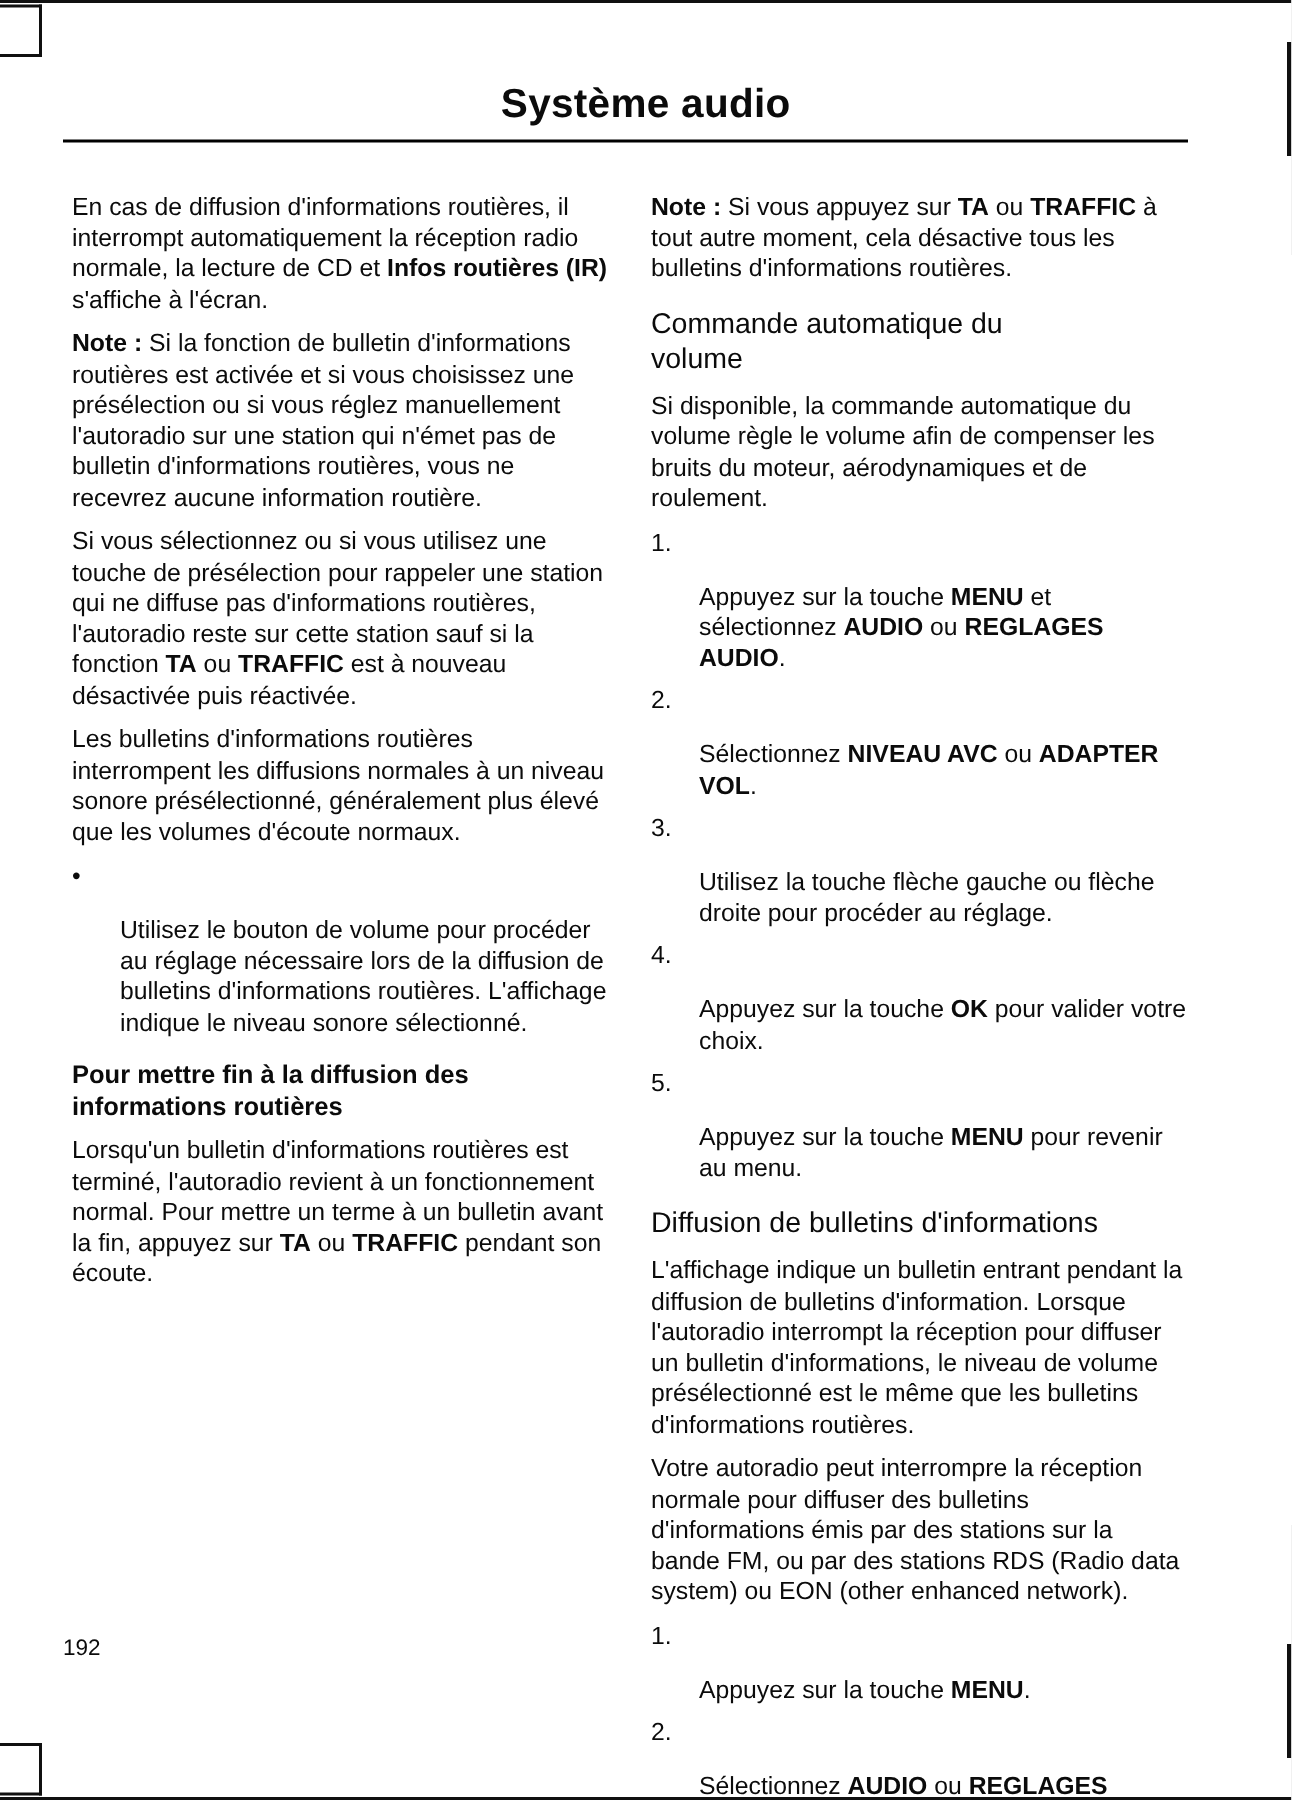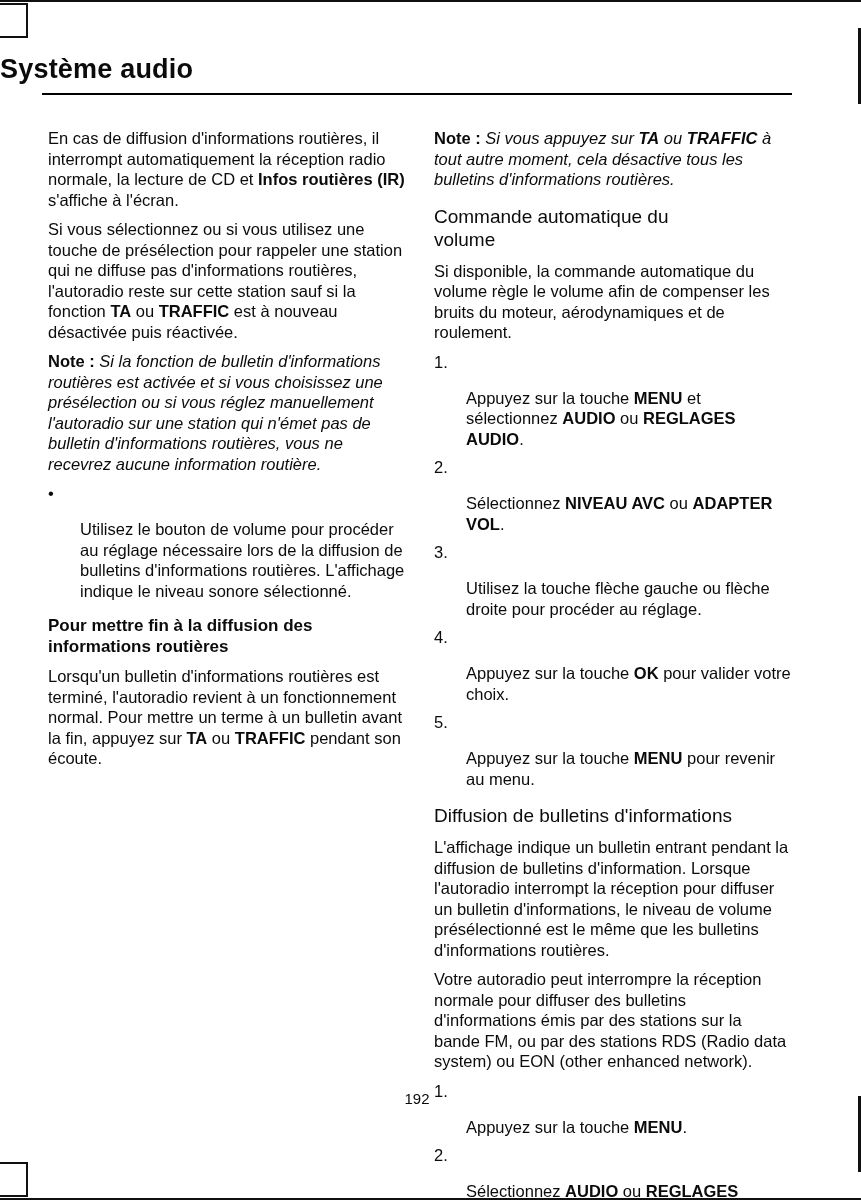--- a/index.html
+++ b/index.html
@@ -7,44 +7,44 @@
     position:relative;
     width:861px;height:1200px;
     margin:0 auto;
     background:#ffffff;
     font-family:"Liberation Sans","DejaVu Sans",sans-serif;
     color:#0b0b0b;
     overflow:hidden;
   }
   .header-title{
     position:absolute;top:54px;left:0;width:100%;
-    font-size:27px;font-weight:700;letter-spacing:.2px;
+    text-align:center;font-size:27px;font-weight:700;letter-spacing:.2px;
   }
   .header-rule{
     position:absolute;top:93px;left:42px;width:750px;height:2px;background:#000;
   }
   .col{
     position:absolute;top:128px;
     font-size:16.5px;line-height:20.5px;
   }
   .col-left{left:48px;width:358px;}
   .col-right{left:434px;width:358px;}
   .col > :first-child{margin-top:0;}
   .para{margin:0 0 9px 0;}
   .h2{font-size:19px;line-height:23px;font-weight:400;margin:15px 0 10px 0;max-width:300px;}
   .h3{font-size:17px;line-height:21px;font-weight:700;margin:14px 0 9px 0;}
   .list{margin:0 0 2px 0;}
   .li{display:flex;margin:0 0 8px 0;}
   .li .marker{flex:0 0 32px;}
   .li .content{flex:1;margin-top:36px;}
   .b{font-weight:700;}
-  .i{font-style:italic;}
+  .i{}
   .footer-pagenum{
     position:absolute;top:1090px;left:42px;width:750px;
-    text-align:center;font-size:15px;
+    text-align:left;font-size:15px;
   }
   
   .mark{position:absolute;background:#101010;}
   .edge-top{left:0;top:0;width:861px;height:2px;}
   .edge-bottom{left:0;bottom:0;width:861px;height:2px;}
   .box-top-left{position:absolute;left:0;top:3px;width:26px;height:31px;
     border:2px solid #101010;border-left:none;background:transparent;}
   .box-bottom-left{position:absolute;left:0;bottom:3px;width:26px;height:31px;
     border:2px solid #101010;border-left:none;background:transparent;}
   .edge-right-top{right:0;top:28px;width:3px;height:76px;}
@@ -60,22 +60,23 @@
   <div class="box-top-left"></div>
   <div class="box-bottom-left"></div>
   <div class="mark edge-right-top"></div>
   <div class="mark edge-right-bottom"></div>
 
   <div class="header-title">Système audio</div>
   <div class="header-rule"></div>
 
   <div class="col col-left">
       <div class="para"><span>En cas de diffusion d'informations routières, il interrompt automatiquement la réception radio normale, la lecture de CD et </span><span class="b">Infos routières (IR)</span><span> s'affiche à l'écran.</span></div>
+      <div class="para note"><span class="b">Note :</span><span class="i"> Si la fonction de bulletin d'informations routières est activée et si vous choisissez une présélection ou si vous réglez manuellement l'autoradio sur une station qui n'émet pas de bulletin d'informations routières, vous ne recevrez aucune information routière.</span></div>
       <div class="para"><span>Si vous sélectionnez ou si vous utilisez une touche de présélection pour rappeler une station qui ne diffuse pas d'informations routières, l'autoradio reste sur cette station sauf si la fonction </span><span class="b">TA</span><span> ou </span><span class="b">TRAFFIC</span><span> est à nouveau désactivée puis réactivée.</span></div>
-      <div class="para note"><span class="b">Note :</span><span class="i"> Si la fonction de bulletin d'informations routières est activée et si vous choisissez une présélection ou si vous réglez manuellement l'autoradio sur une station qui n'émet pas de bulletin d'informations routières, vous ne recevrez aucune information routière.</span></div>
+      <div class="para"><span>Les bulletins d'informations routières interrompent les diffusions normales à un niveau sonore présélectionné, généralement plus élevé que les volumes d'écoute normaux.</span></div>
       <div class="list">
         <div class="li">
           <span class="marker">•</span>
           <span class="content"><span>Utilisez le bouton de volume pour procéder au réglage nécessaire lors de la diffusion de bulletins d'informations routières. L'affichage indique le niveau sonore sélectionné.</span></span>
         </div>
       </div>
       <div class="h3">Pour mettre fin à la diffusion des informations routières</div>
       <div class="para"><span>Lorsqu'un bulletin d'informations routières est terminé, l'autoradio revient à un fonctionnement normal. Pour mettre un terme à un bulletin avant la fin, appuyez sur </span><span class="b">TA</span><span> ou </span><span class="b">TRAFFIC</span><span> pendant son écoute.</span></div>
     </div>
   <div class="col col-right">

